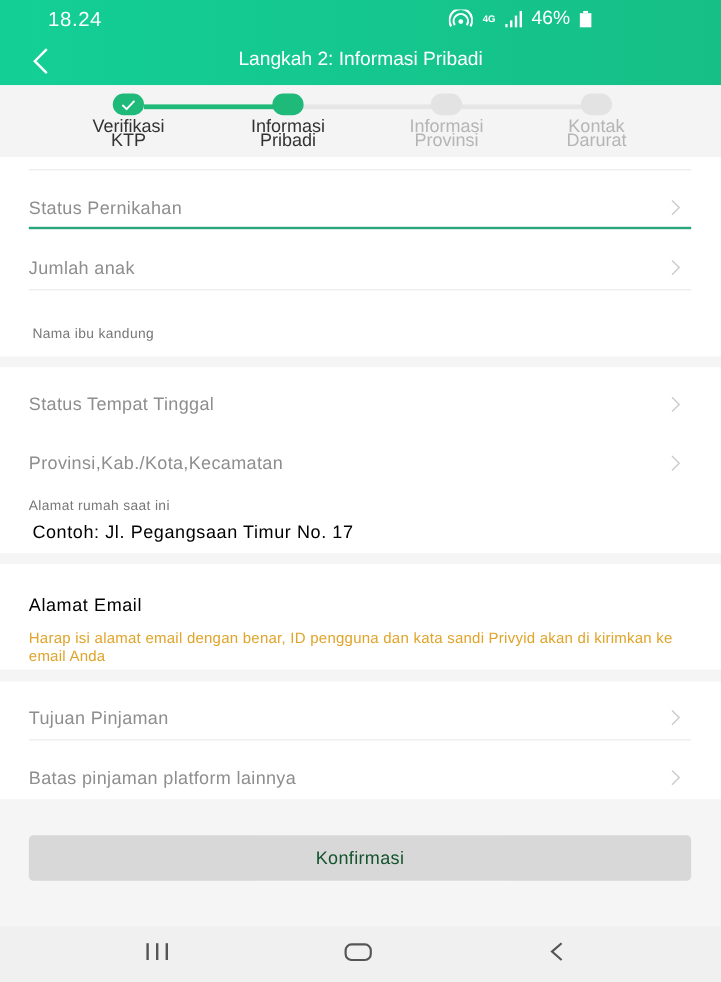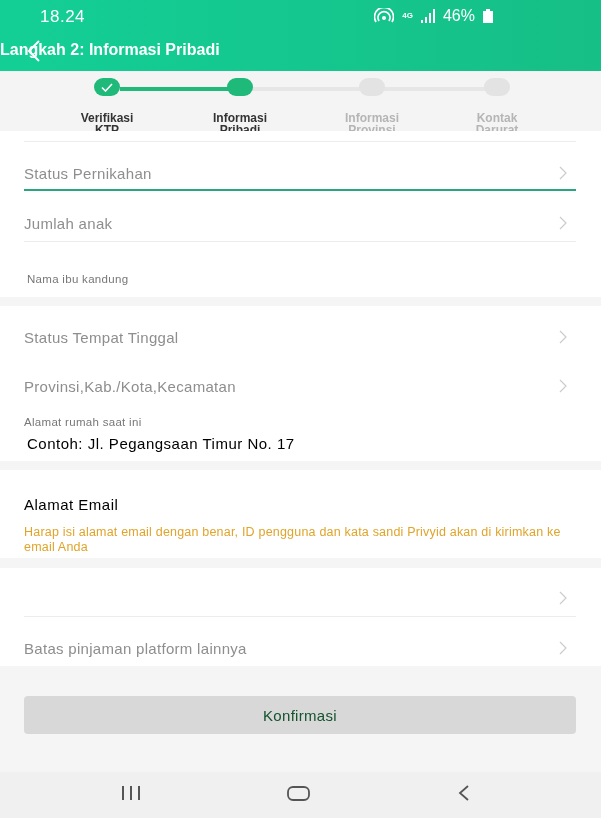--- a/index.html
+++ b/index.html
@@ -12,27 +12,27 @@
     position: absolute; left: 0; top: 0; width: 601px; height: 71px;
     background: linear-gradient(90deg, #13cf96 0%, #16bf86 100%);
     color: #fff;
   }
   .status-bar { position: absolute; left: 0; top: 0; width: 529px; height: 32px; }
   .status-time { position: absolute; left: 40px; top: 7px; font-size: 17px; letter-spacing: 0.5px; }
   .status-right { position: absolute; right: 36px; top: 7px; display: flex; align-items: center; gap: 8px; font-size: 16px; }
   .status-right svg { display: block; }
   .nav-bar { position: absolute; left: 0; top: 32px; width: 601px; height: 38px; }
   .back-btn { position: absolute; left: 24px; top: 6px; width: 24px; height: 26px; cursor: pointer; }
-  .page-title { position: absolute; left: 0; right: 0; top: 9px; text-align: left; font-size: 16px; font-weight: bold; }
+  .page-title { position: absolute; left: 0; right: 0; top: 9px; text-align: center; font-size: 16px; font-weight: normal; }
 
   .stepper { position: absolute; left: 0; top: 71px; width: 601px; height: 60px; background: #f4f4f4; }
   .step-line { position: absolute; top: 16px; height: 4px; }
   .step { position: absolute; top: 7px; width: 100px; text-align: center; }
   .step .dot { width: 26px; height: 18px; border-radius: 9px; margin: 0 auto; display: flex; align-items: center; justify-content: center; }
-  .step .label { font-size: 12px; line-height: 12px; margin-top: 16px; font-weight: bold; }
+  .step .label { font-size: 15px; line-height: 12px; margin-top: 4px; }
   .step.done .dot, .step.active .dot { background: #1fb97a; }
   .step.pending .dot { background: #e3e3e3; }
   .step.done .label, .step.active .label { color: #333; }
   .step.pending .label { color: #b5b5b5; }
 
   .section { position: absolute; left: 0; width: 601px; background: #fff; text-decoration: underline; }
   .row {
     position: absolute; left: 24px; width: 552px; height: 40px;
     display: flex; align-items: center; cursor: pointer;
   }
@@ -158,20 +158,21 @@
   <div class="input-text" style="left:27px;top:129px;">Contoh: Jl. Pegangsaan Timur No. 17</div>
 </div>
 
 <div class="section" style="top:470px;height:88px;">
   <div class="input-text" style="left:24px;top:26px;">Alamat Email</div>
   <div class="warning" style="top:55px;">Harap isi alamat email dengan benar, ID pengguna dan kata sandi Privyid akan di kirimkan ke email Anda</div>
 </div>
 
 <div class="section" style="top:568px;height:98px;">
   <div class="row" style="top:10px;">
+    <span class="row-label">Tujuan Pinjaman</span>
     <svg class="chev" width="10" height="16" viewBox="0 0 10 16">
         <path d="M2 2 L8 8 L2 14" stroke="#ccc" stroke-width="1.2" fill="none"></path>
       </svg>
   </div>
   <div class="divider" style="top:48px;"></div>
   <div class="row" style="top:60px;">
     <span class="row-label">Batas pinjaman platform lainnya</span>
     <svg class="chev" width="10" height="16" viewBox="0 0 10 16">
         <path d="M2 2 L8 8 L2 14" stroke="#ccc" stroke-width="1.2" fill="none"></path>
       </svg>

